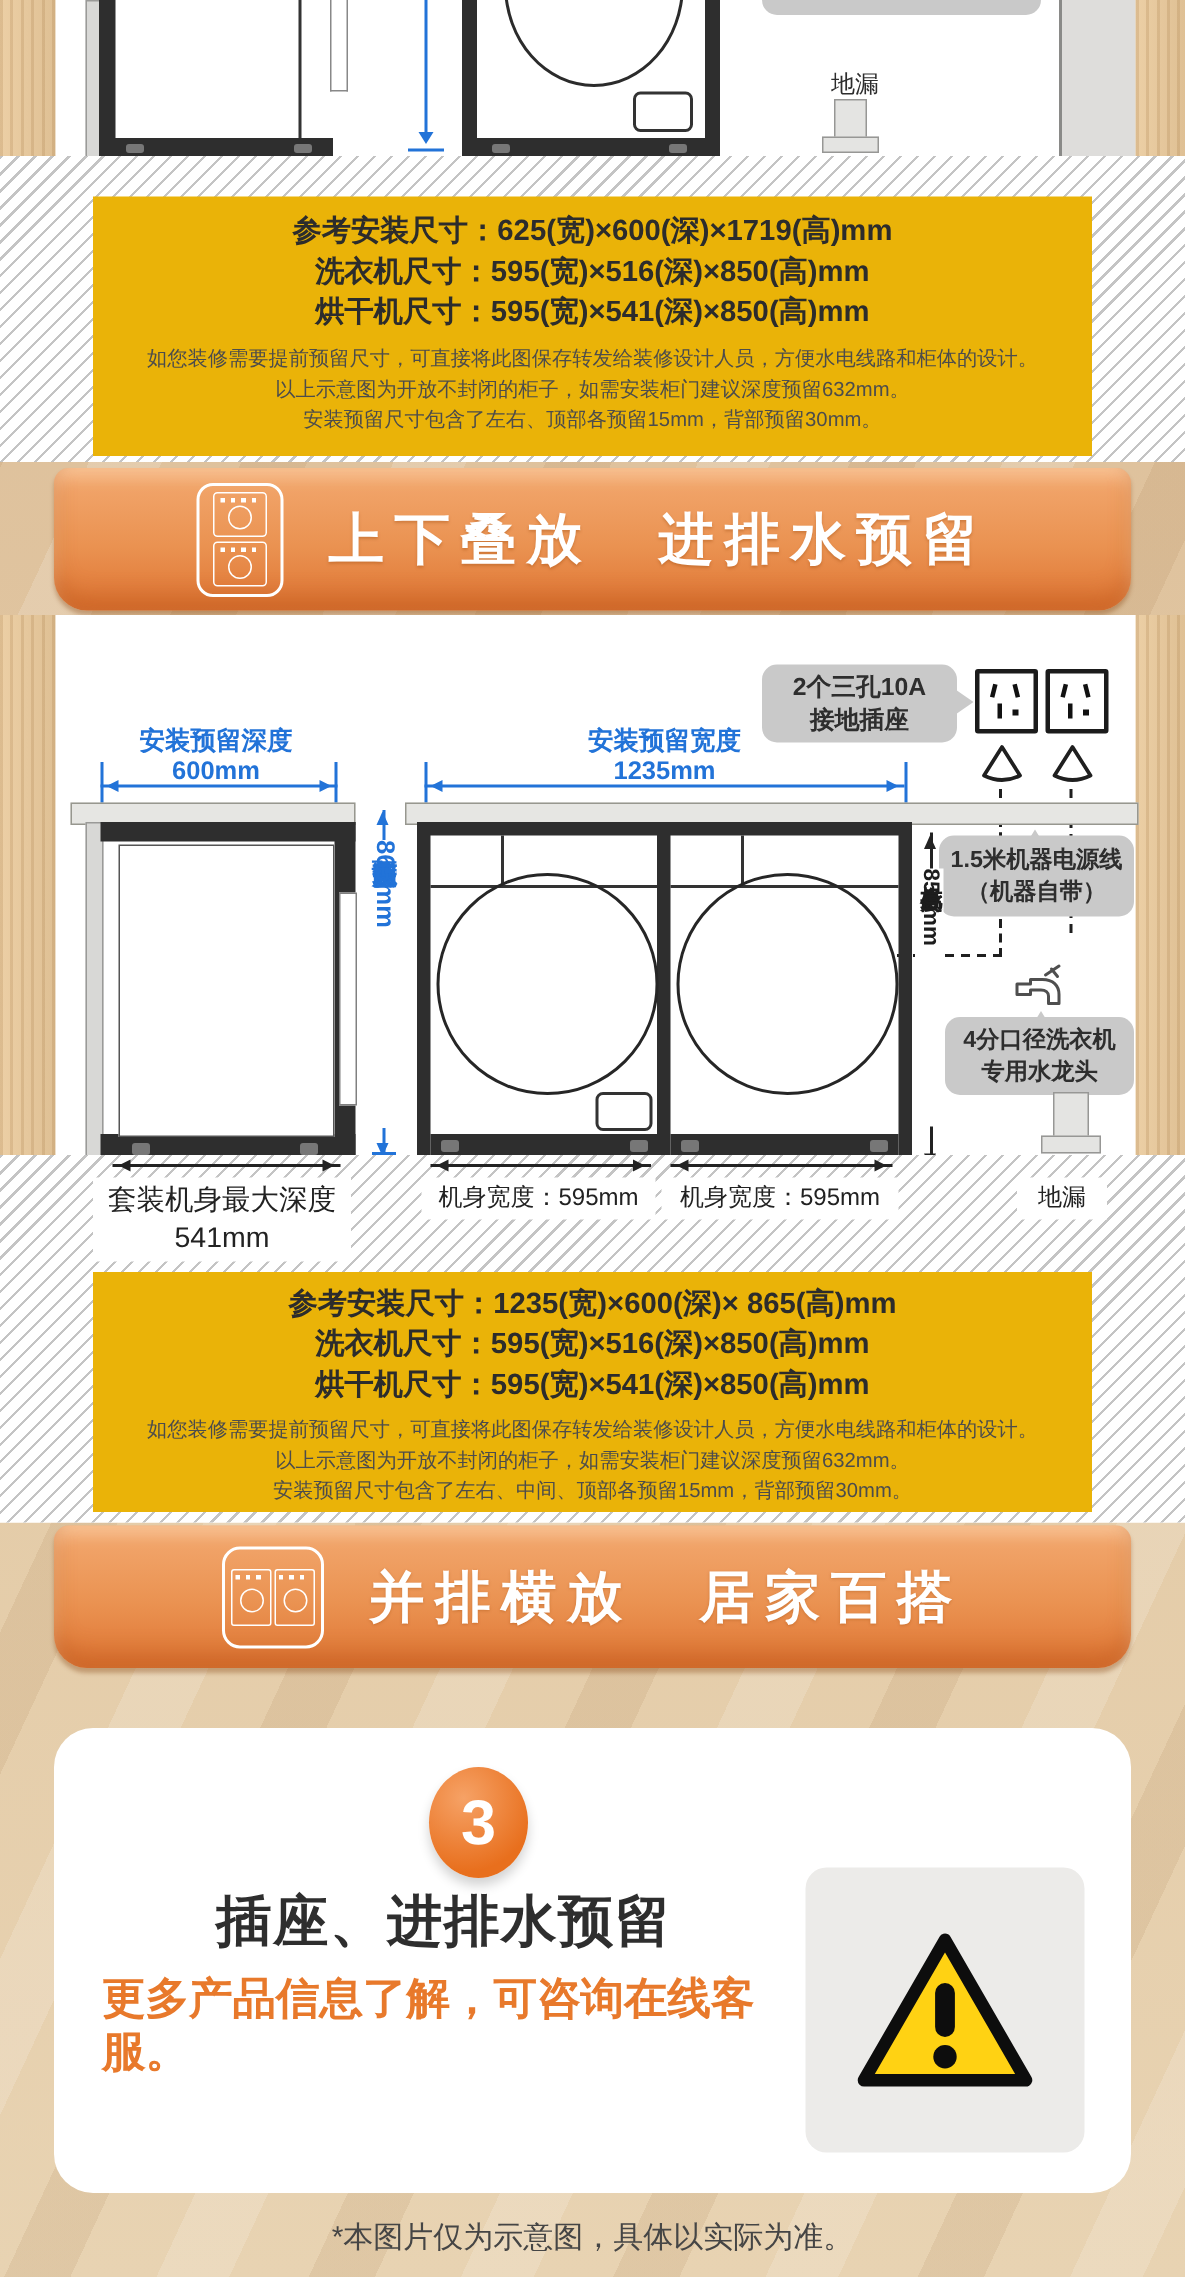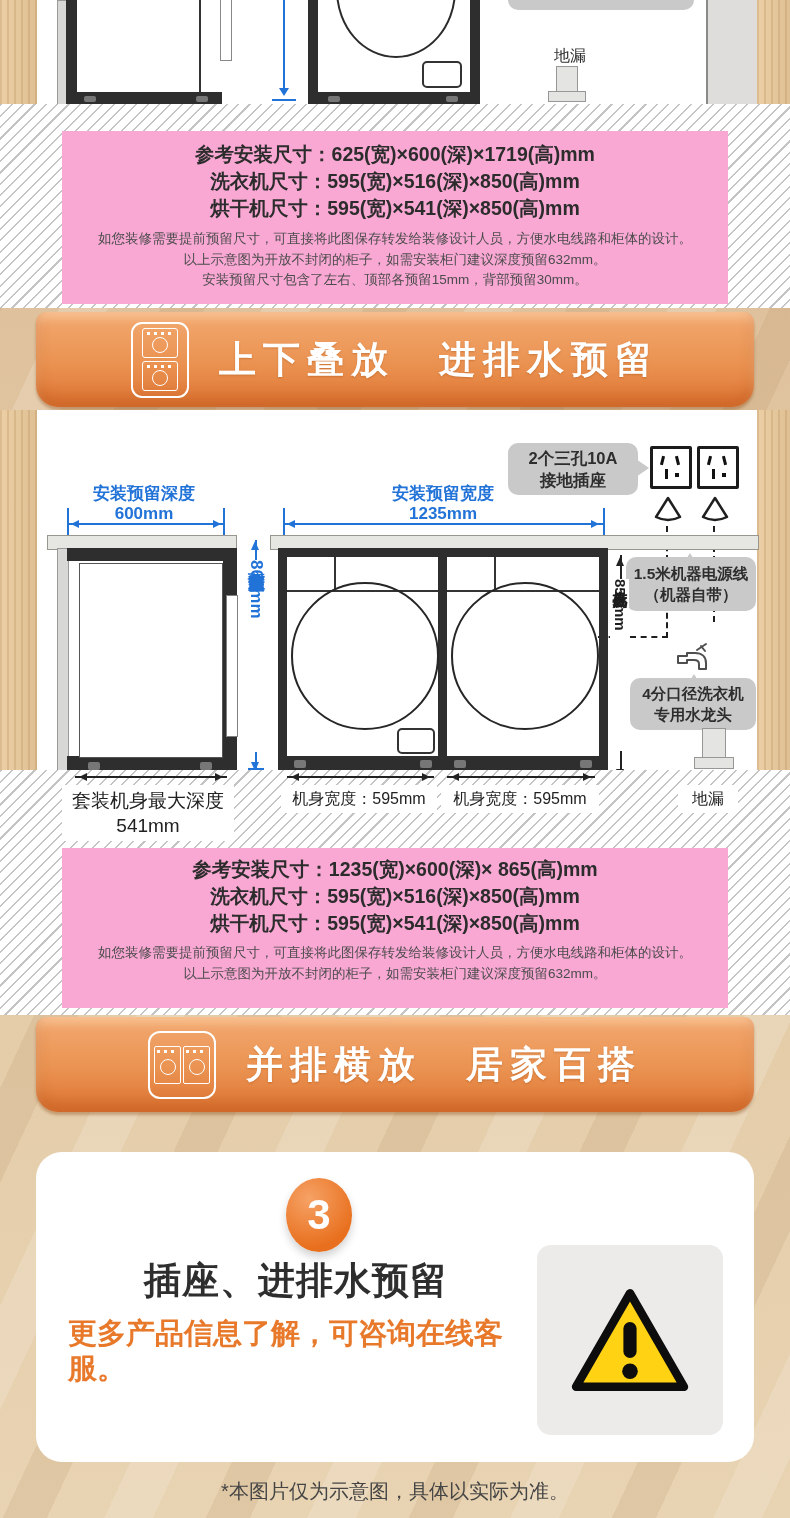--- a/index.html
+++ b/index.html
@@ -6,21 +6,21 @@
   body{font-family:"Liberation Sans","DejaVu Sans",sans-serif;}
   .page{position:relative;width:790px;height:1518px;overflow:hidden;
     background:
       repeating-linear-gradient(115deg, rgba(255,255,255,.16) 0 44px, rgba(255,255,255,0) 44px 92px, rgba(146,98,48,.10) 92px 132px, rgba(146,98,48,0) 132px 184px),
       linear-gradient(180deg,#dcbd98 0%,#e2c8a3 45%,#e8d3b2 100%);}
   .abs{position:absolute;}
   .sec{position:absolute;left:0;width:790px;background:#fff;}
   .wood{background:repeating-linear-gradient(90deg, rgba(158,112,58,.20) 0 2px, rgba(0,0,0,0) 2px 7px),linear-gradient(90deg,#eccfa5,#dfc094);}
   .hatch{background-color:#fff;background-image:repeating-linear-gradient(135deg,#c4c4c4 0 1.5px,transparent 1.5px 8px);}
   .blk{background:#2e2e2e;}
-  .panel{background:#f9a8d4;text-align:center;}
+  .panel{background:#eab308;text-align:center;}
   .spec{font-size:19.5px;font-weight:600;color:#2c2c2c;line-height:27px;}
   .note{font-size:13.5px;color:#4c4c4c;line-height:20.5px;}
   .blue{color:#2273D8;}
   .dimlabel{font-size:17px;font-weight:700;color:#2273D8;text-align:center;line-height:20px;}
   .harrow{position:absolute;height:0;border-top:2px solid currentColor;}
   .harrow::before{content:"";position:absolute;left:0;top:-5px;border:4px solid transparent;border-right:8px solid currentColor;}
   .harrow::after{content:"";position:absolute;right:0;top:-5px;border:4px solid transparent;border-left:8px solid currentColor;}
   .vline-blue{position:absolute;width:0;border-left:2px solid #2273D8;}
   .vline-blk{position:absolute;width:0;border-left:2px solid #222;}
   .vdash{position:absolute;width:0;border-left:2px dashed #1f1f1f;}
@@ -244,20 +244,21 @@
     <div class="whitebox" style="left:281px;top:375px;width:156px;height:28px;font-size:16px;line-height:28px;">机身宽度：595mm</div>
     <div class="whitebox" style="left:441px;top:375px;width:158px;height:28px;font-size:16px;line-height:28px;">机身宽度：595mm</div>
     <div class="whitebox" style="left:678px;top:375px;width:60px;height:28px;font-size:16px;line-height:28px;">地漏</div>
 
     <div class="abs panel" style="left:62px;top:438px;width:666px;height:160px;padding-top:8px;box-sizing:border-box;">
       <div class="spec">参考安装尺寸：1235(宽)×600(深)× 865(高)mm</div>
       <div class="spec">洗衣机尺寸：595(宽)×516(深)×850(高)mm</div>
       <div class="spec">烘干机尺寸：595(宽)×541(深)×850(高)mm</div>
       <div class="note" style="margin-top:6px;">如您装修需要提前预留尺寸，可直接将此图保存转发给装修设计人员，方便水电线路和柜体的设计。</div>
       <div class="note">以上示意图为开放不封闭的柜子，如需安装柜门建议深度预留632mm。</div>
+      <div class="note">安装预留尺寸包含了左右、中间、顶部各预留15mm，背部预留30mm。</div>
     </div>
   </div>
 
   <div class="banner" style="top:1017px;">
     <div class="b-icon2">
       <div class="bi2-unit">
           <i class="bi-dots" style="width:18px;left:2px;"></i>
           <i class="bi-circle"></i>
         </div>
       <div class="bi2-unit">

